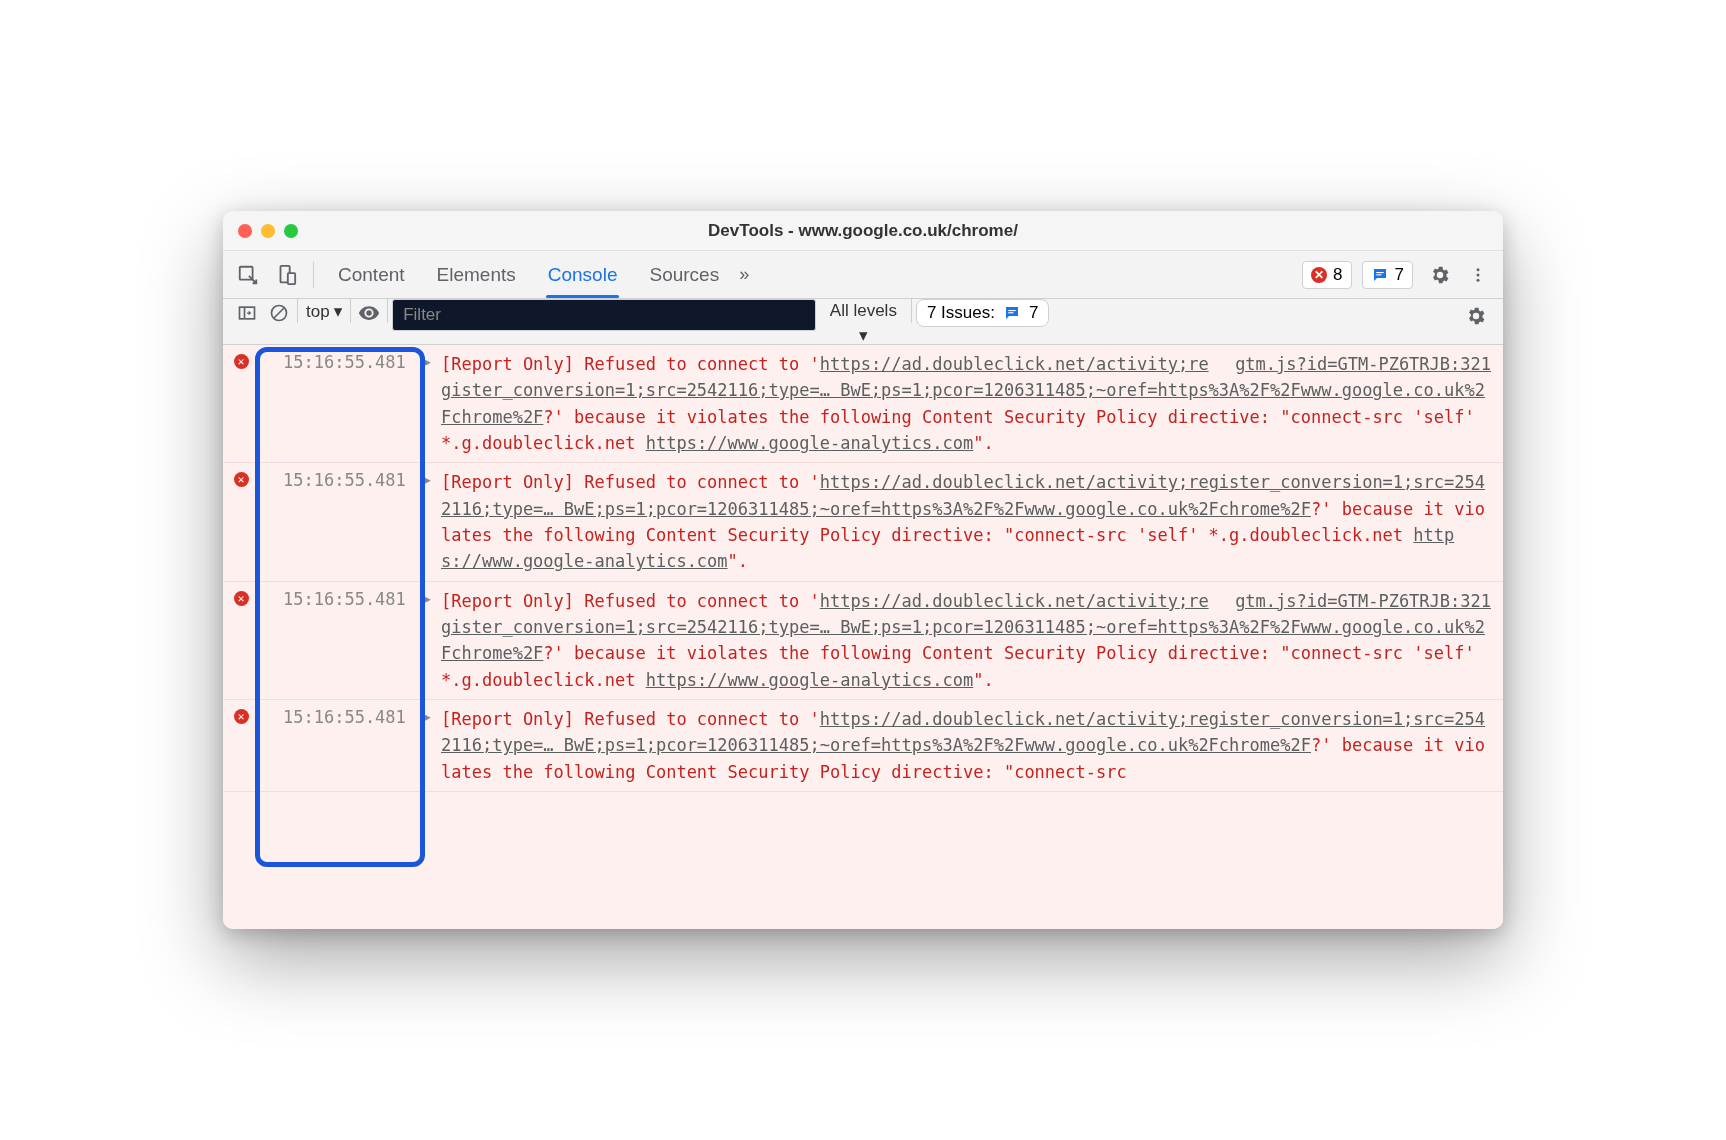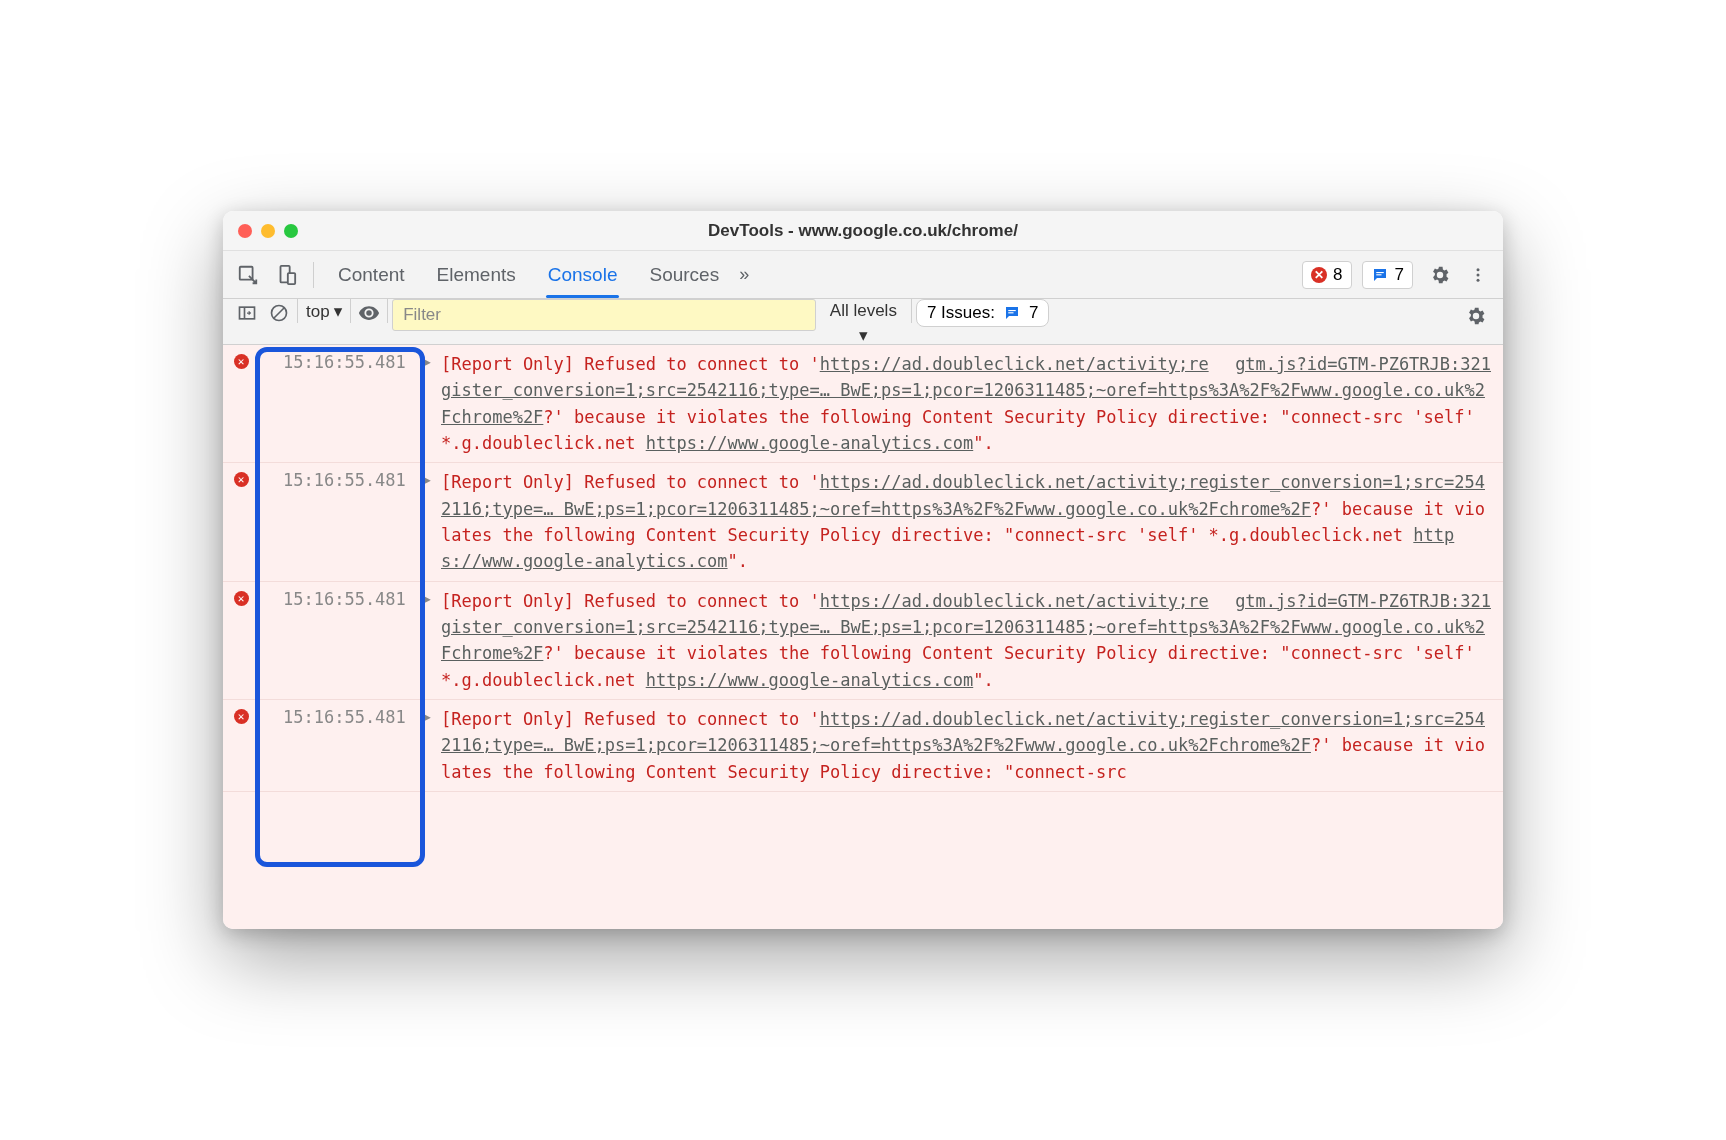--- a/index.html
+++ b/index.html
@@ -144,21 +144,21 @@
       font-size: 17px; color: #333;
       display: flex; align-items: center; gap: 4px;
       padding: 2px 4px;
     }
     .filter-box {
       flex: 1;
       max-width: 490px;
       height: 32px;
       border: 1px solid #d0d0d0;
       border-radius: 3px;
-      background: #fef9c3;
+      background: #0f172a;
       padding: 0 10px;
       font-size: 17px;
       color: #888;
       display: flex;
       align-items: center;
     }
     .levels-select {
       font-size: 17px; color: #333;
       display: flex; align-items: center; gap: 4px;
       padding: 2px 10px;

